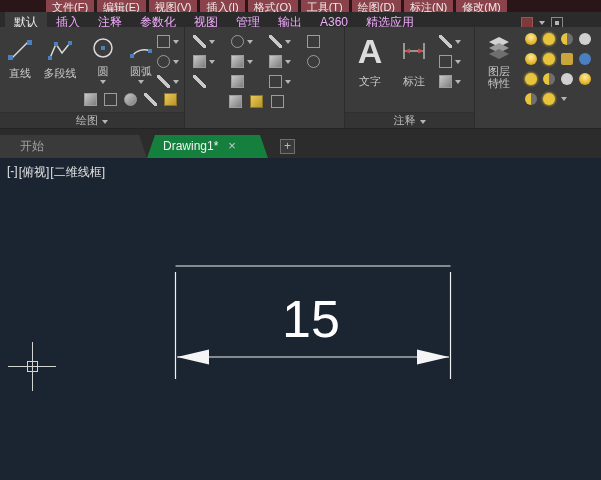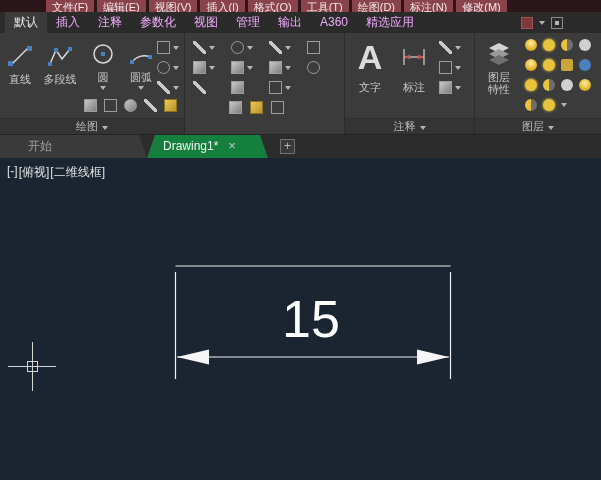--- a/index.html
+++ b/index.html
@@ -14,21 +14,21 @@
   
   .ribbon-tabs{position:absolute;top:12px;left:0;width:100%;height:21px;background:#2b2b2b;display:flex;align-items:center;padding-left:5px;}
   .rtab{flex:0 0 auto;font-size:12px;color:#f0abfc;line-height:21px;padding:0 9px;white-space:nowrap;cursor:default;}
   .rtab.active{background:#3b3b3b;color:#ececec;}
   .tabbar-right{margin-left:auto;display:flex;align-items:center;gap:6px;padding-right:38px;}
   .redbox{width:12px;height:12px;background:#7e3a3a;border:1px solid #9c5454;display:inline-block;}
   .winbox{width:12px;height:12px;border:1px solid #8a8a8a;position:relative;display:inline-block;}
   .winbox::after{content:"";position:absolute;inset:3px;background:#b5b5b5;}
 
   
-  .ribbon{position:absolute;top:33px;left:0;width:100%;height:102px;background:#3b3b3b;display:flex;border-bottom:1px solid #242424;}
+  .ribbon{position:absolute;top:27px;left:0;width:100%;height:102px;background:#3b3b3b;display:flex;border-bottom:1px solid #242424;}
   .panel{position:relative;height:100%;border-right:1px solid #2c2c2c;flex:0 0 auto;}
   .panel-label{position:absolute;left:0;right:0;bottom:0;height:16px;background:#343434;border-top:1px solid #2f2f2f;color:#bdbdbd;font-size:11px;line-height:15px;text-align:center;}
   .tool{position:absolute;display:flex;flex-direction:column;align-items:center;color:#c9c9c9;font-size:11px;text-align:center;}
   .icon-box{display:flex;align-items:center;justify-content:center;}
   .t30 .icon-box{height:30px;}
   .t44 .icon-box{height:44px;}
   .lbl{display:block;margin-top:2px;line-height:12px;white-space:nowrap;}
   .two-line{width:28px;white-space:normal;}
   .big-a{font-size:34px;line-height:44px;color:#dcdcdc;font-weight:bold;}
   .dd{display:inline-block;width:0;height:0;border-left:3px solid transparent;border-right:3px solid transparent;border-top:4px solid #b5b5b5;}
@@ -46,21 +46,21 @@
   .li.bulb{background:radial-gradient(circle at 50% 35%,#ffec9e 0%,#e3b62e 60%,#a8821a 100%);}
   .li.sun{background:#e8c33c;box-shadow:0 0 2px 1px rgba(232,195,60,.55);}
   .li.half{background:linear-gradient(90deg,#e8c33c 50%,#6f6f6f 50%);}
   .li.wht{background:#d0d0d0;}
   .li.blue{background:#4a7fc0;}
   .li.lock{border-radius:2px;background:#c9a53a;}
 
   
   .filetabs{position:absolute;top:135px;left:0;width:100%;height:23px;background:#2c2c2c;}
   .ftab{position:absolute;top:0;height:23px;font-size:12px;line-height:22px;cursor:default;}
-  .ftab.start{left:0;width:147px;background:#3a3a3a;color:#a0a0a0;padding-left:28px;clip-path:polygon(0 0,139px 0,147px 100%,0 100%);}
+  .ftab.start{left:0;width:147px;background:#3a3a3a;color:#a0a0a0;padding-left:20px;clip-path:polygon(0 0,139px 0,147px 100%,0 100%);}
   .ftab.active{left:147px;width:121px;background:#15803d;color:#f2f2f2;padding-left:16px;clip-path:polygon(8px 0,113px 0,121px 100%,0 100%);}
   .closex{margin-left:10px;color:#c9c9c9;font-size:13px;}
   .newtab{position:absolute;left:280px;top:4px;width:15px;height:15px;border:1px solid #6f6f6f;background:#3a3a3a;color:#b9b9b9;font-size:12px;line-height:12px;text-align:center;}
 
   
   .drawing{position:absolute;top:158px;left:0;width:601px;height:322px;background:#1b2531;overflow:hidden;}
   .vp-controls{position:absolute;left:7px;top:6px;font-size:12px;color:#e3e3e3;display:flex;gap:1px;z-index:2;}
   .canvas{position:absolute;left:0;top:0;}
   .dim{stroke:#f0f0f0;stroke-width:1.2;}
   .dimtext{fill:#ffffff;font-size:52px;font-family:"Liberation Sans","DejaVu Sans",sans-serif;}
@@ -278,23 +278,20 @@
       <div class="tg" style="left:50px;top:46px;gap:6px">
         <span class="li sun"></span>
         <span class="li half"></span>
         <span class="li wht"></span>
         <span class="li bulb"></span>
       </div>
       <div class="tg" style="left:50px;top:66px;gap:6px">
         <span class="li half"></span>
         <span class="li sun"></span>
         <span class="dd"></span>
-      </div>
-      <div class="panel-label">
-        <span>图层</span><span class="dd"></span>
       </div>
     </div>
   </div>
 
   <div class="filetabs">
     <div class="ftab start">
       <span>开始</span>
     </div>
     <div class="ftab active">
       <span>Drawing1*</span><span class="closex">×</span>

